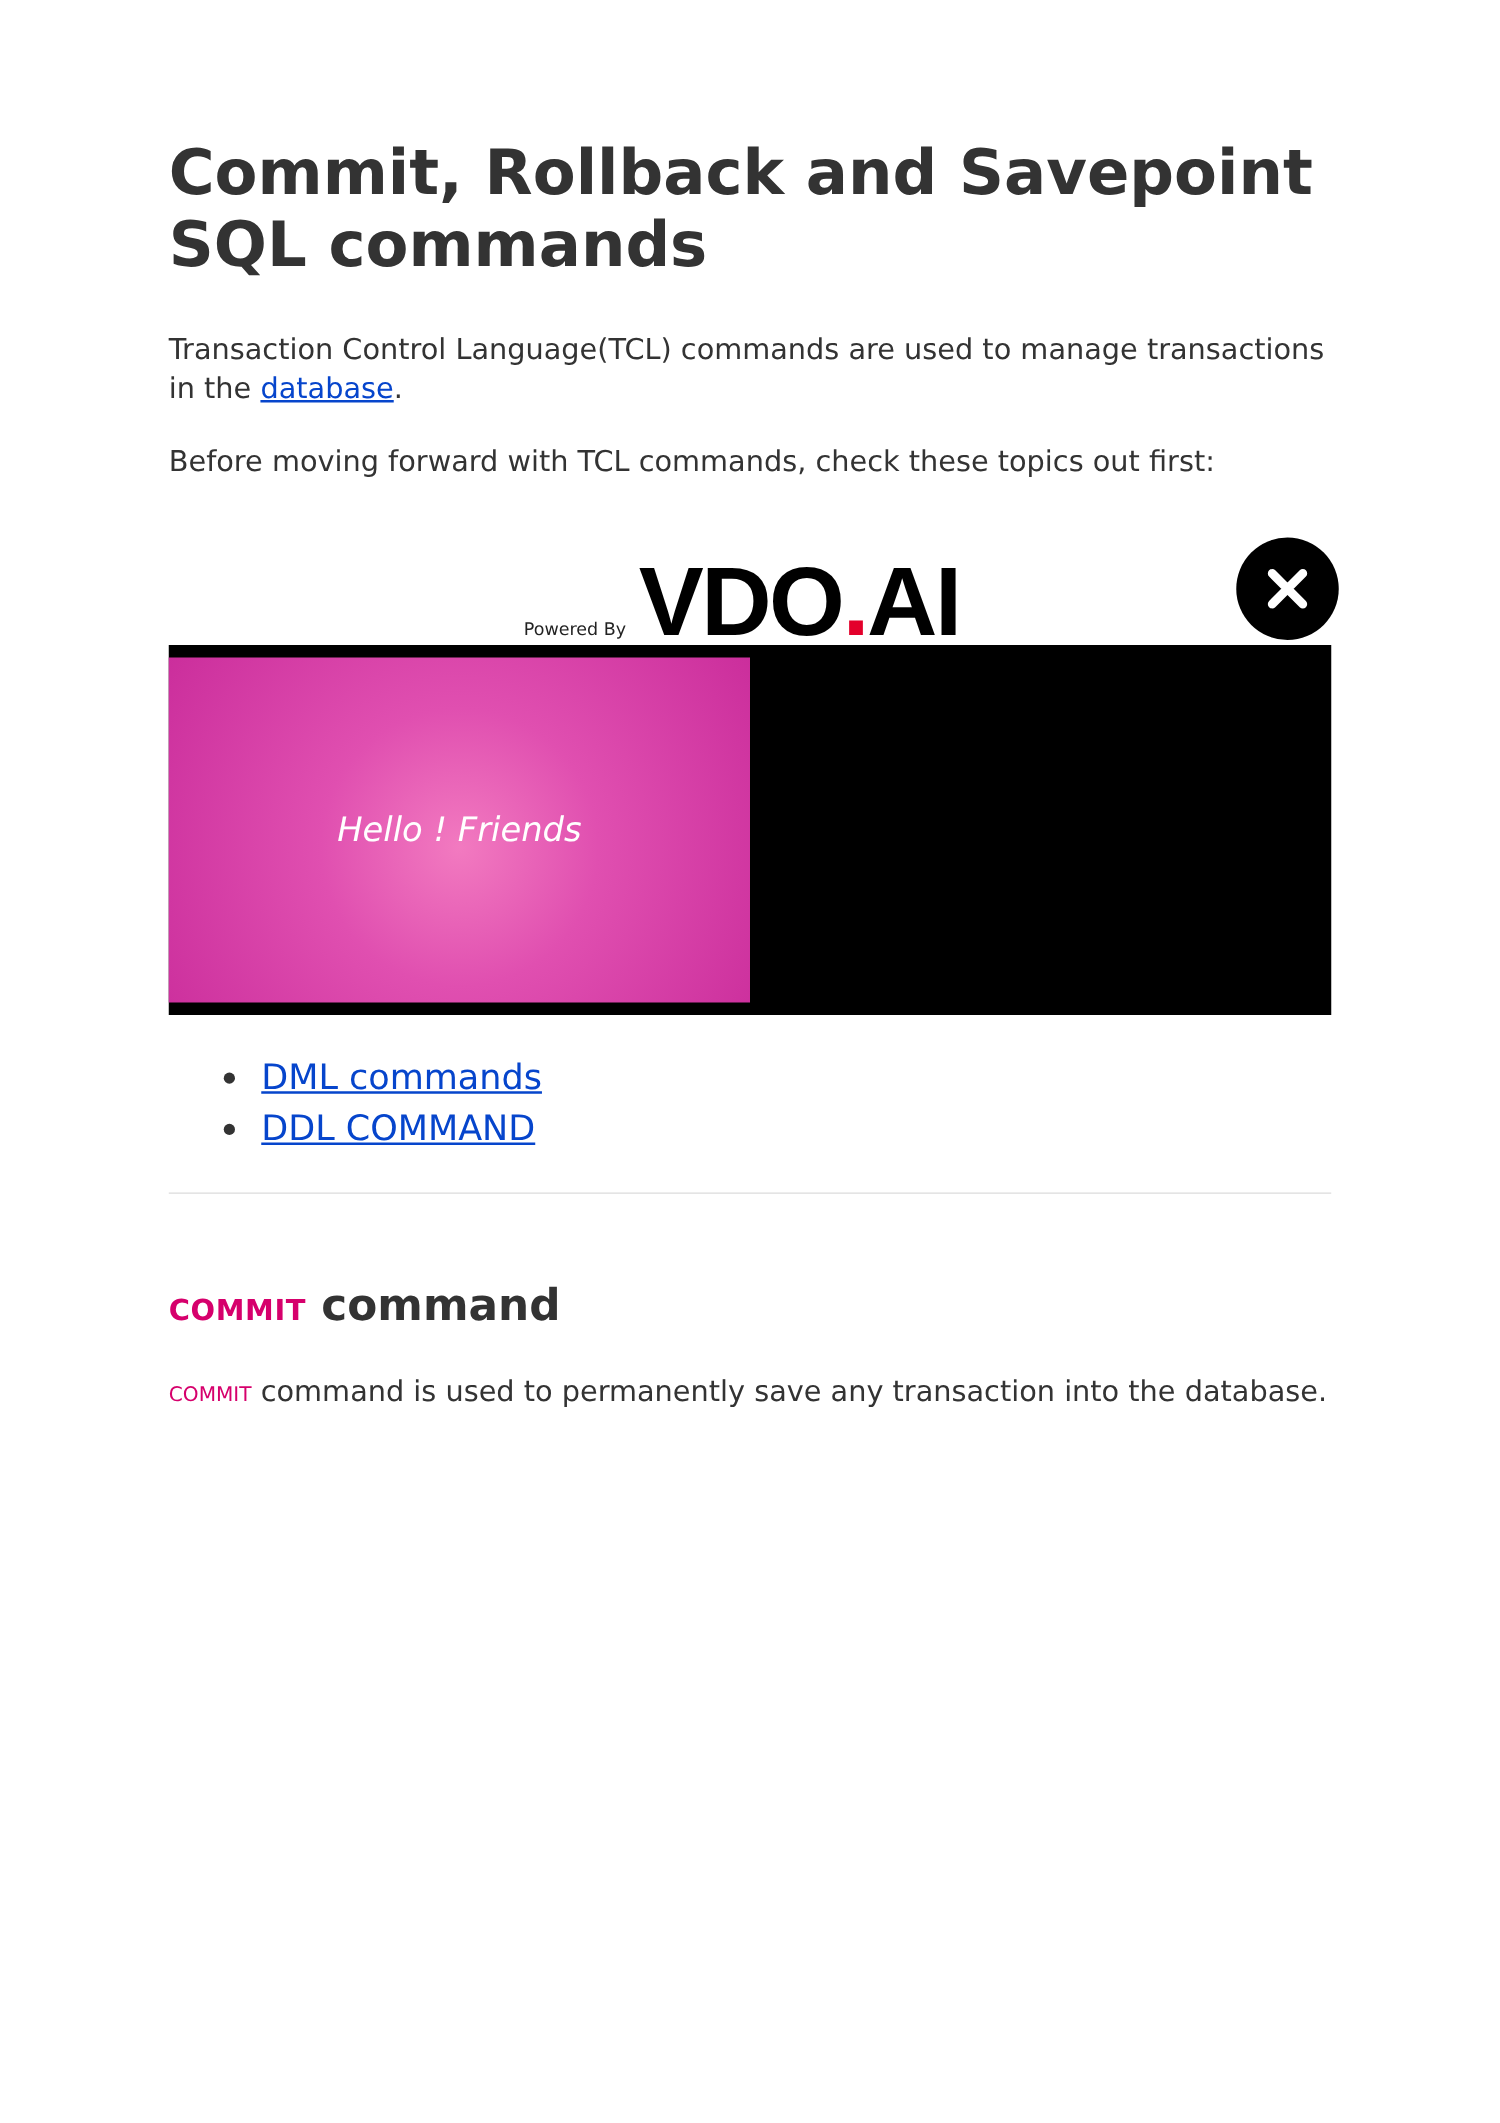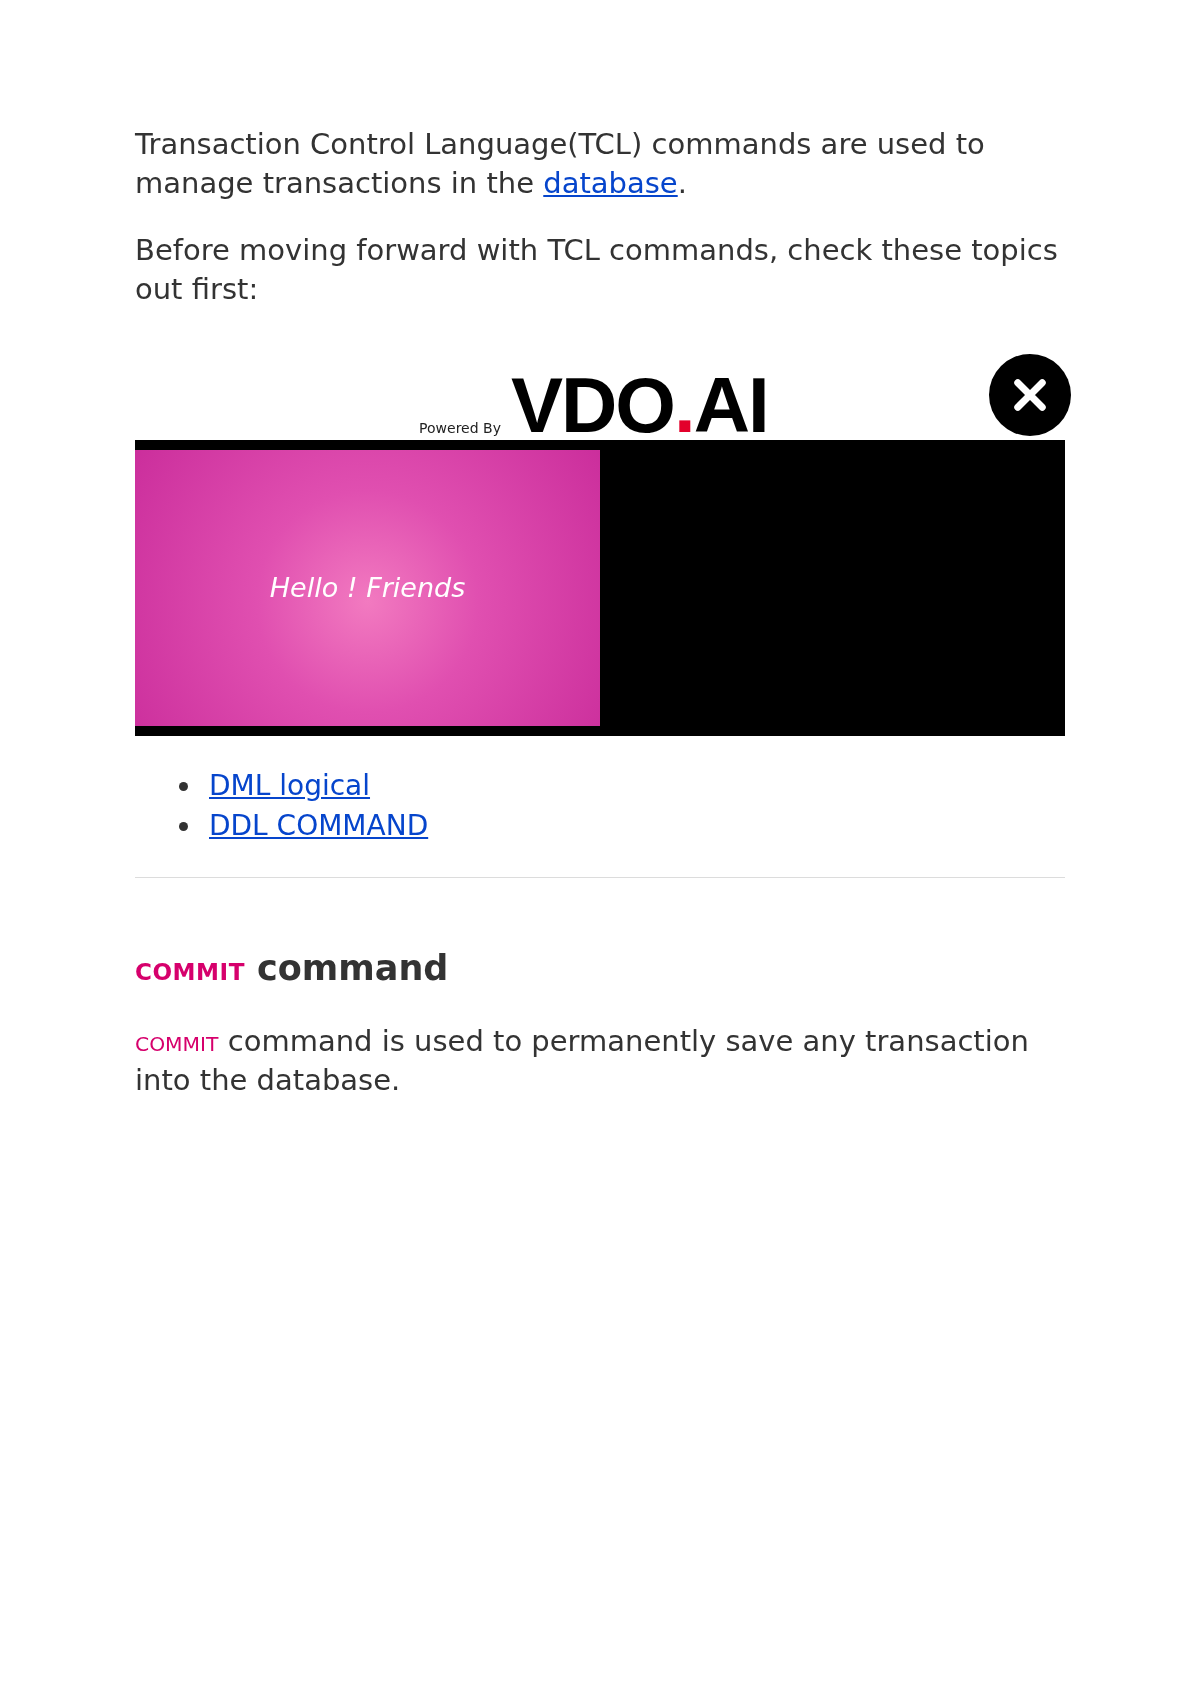--- a/index.html
+++ b/index.html
@@ -14,21 +14,21 @@
     padding: 110px 135px 80px 135px;
   }
   h1.title {
     font-size: 50px;
     font-weight: 700;
     line-height: 1.15;
     margin: 0 0 40px 0;
     color: #333333;
   }
   p.body {
-    font-size: 29px;
+    font-size: 23px;
     line-height: 1.35;
     margin: 15px 0 28px 0;
     color: #333333;
   }
   a.link {
     color: #0645cc;
     text-decoration: underline;
   }
   .ad-box {
     margin-top: 30px;
@@ -126,20 +126,21 @@
     color: #d6006c;
     font-size: 0.7em;
     font-weight: 400;
   }
 </style>
 </head>
 <body>
 
 <div class="page">
 
+  <h1 class="title">Commit, Rollback and Savepoint SQL commands</h1>
 
   <p class="body">
     <span>Transaction Control Language(TCL) commands are used to manage transactions in the </span><a class="link" href="#">database</a><span>.</span>
   </p>
 
   <p class="body">Before moving forward with TCL commands, check these topics out first:</p>
 
   <div class="ad-box">
     <div class="close-btn">
       <svg viewBox="0 0 24 24">
@@ -153,21 +154,21 @@
       </span>
     </div>
     <div class="video-frame">
       <div class="slide">
         <span class="slide-text">Hello ! Friends</span>
       </div>
     </div>
   </div>
 
   <ul class="links">
-    <li><a class="link" href="#">DML logical</a></li>
+    <li><a class="link" href="#">DML commands</a></li>
     <li><a class="link" href="#">DDL COMMAND</a></li>
   </ul>
 
 
   <hr class="sep">
 
   <h2 class="section">
     <span class="kw">COMMIT</span><span> command</span>
   </h2>
 

